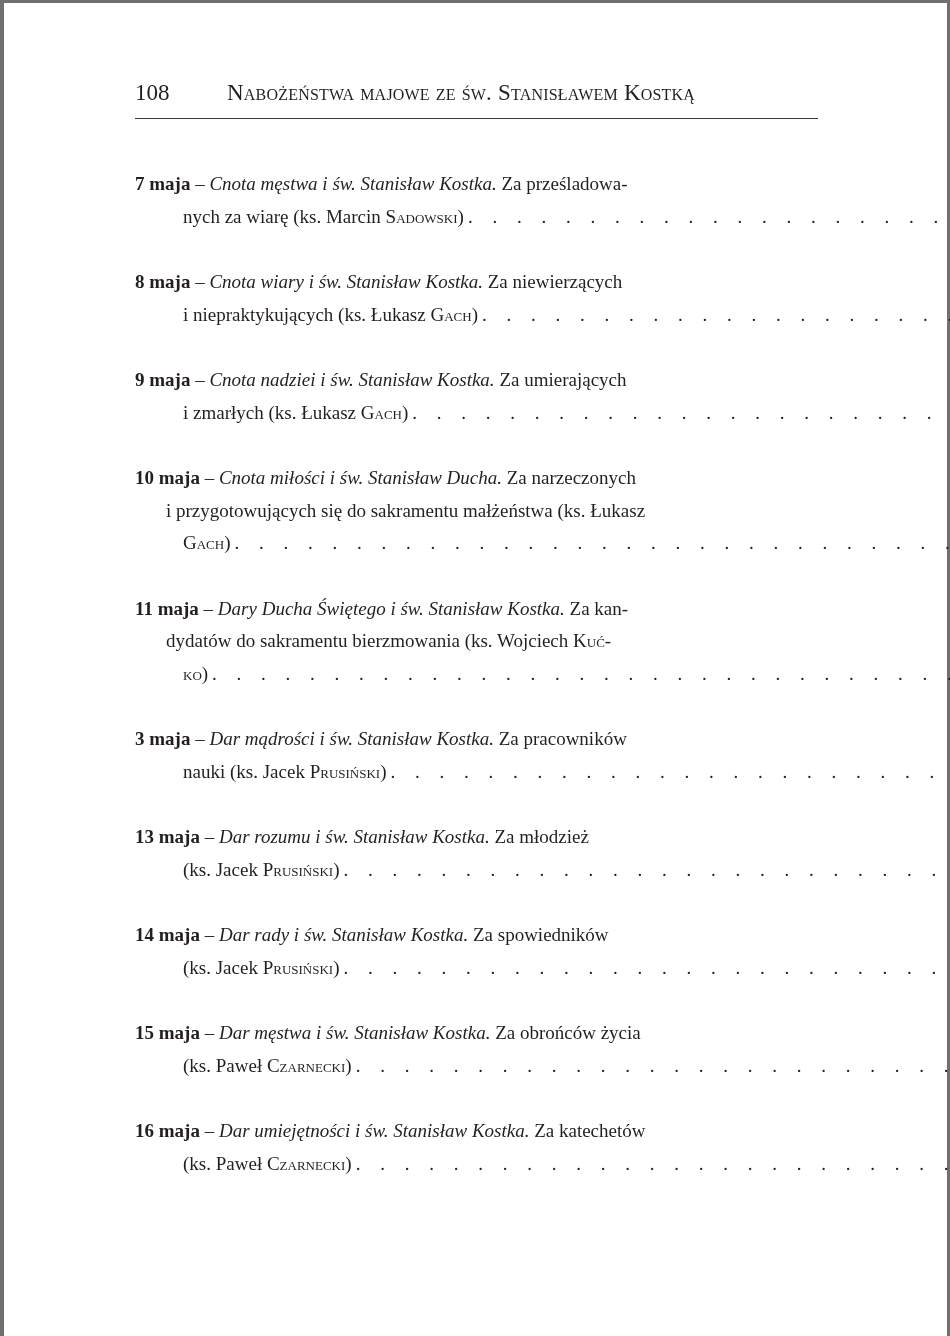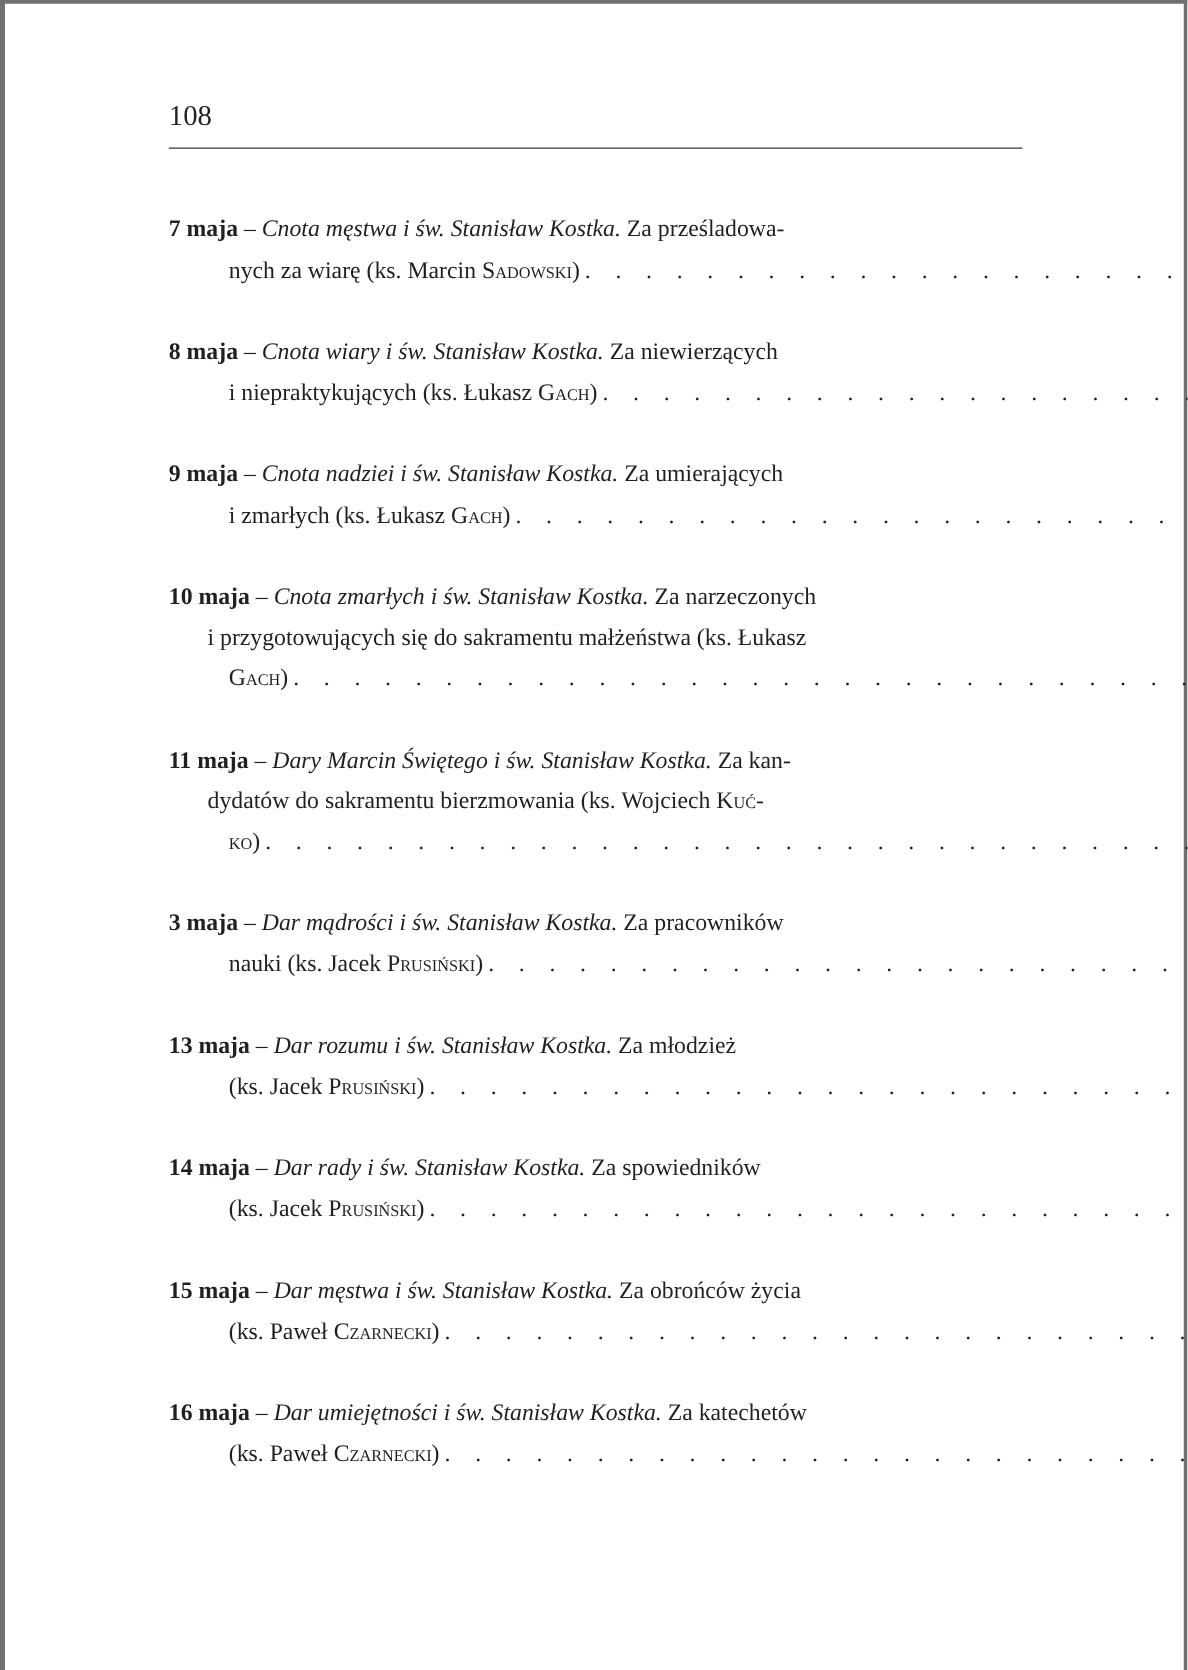--- a/index.html
+++ b/index.html
@@ -53,20 +53,21 @@
       letter-spacing: 7.5px; text-align: right; direction: rtl; padding: 0 4px;
     }
   </style>
 </head>
 <body>
 
 <div class="frame"></div>
 
 <div class="running-head">
   <span class="page-number">108</span>
+  <span class="running-title">Nabożeństwa majowe ze św. Stanisławem Kostką</span>
 </div>
 <div class="head-rule"></div>
 
 <div class="toc">
 
   <div class="entry">
     <span class="line"><span class="date">7 maja</span><span> – </span><span class="title">Cnota męstwa i św. Stanisław Kostka.</span><span> Za prześladowa-</span></span>
     <span class="line indent leader-line"><span class="txt"><span>nych za wiarę (ks. Marcin </span><span class="sc">Sadowski</span><span>)</span></span><span class="dots">. . . . . . . . . . . . . . . . . . . . . . . . . . . . . . . . . . . . . . . . . . . . . . . .</span></span>
   </div>
 
@@ -74,27 +75,27 @@
     <span class="line"><span class="date">8 maja</span><span> – </span><span class="title">Cnota wiary i św. Stanisław Kostka.</span><span> Za niewierzących</span></span>
     <span class="line indent leader-line"><span class="txt"><span>i niepraktykujących (ks. Łukasz </span><span class="sc">Gach</span><span>)</span></span><span class="dots">. . . . . . . . . . . . . . . . . . . . . . . . . . . . . . . . . . . . . . . . . . . . . . . .</span></span>
   </div>
 
   <div class="entry">
     <span class="line"><span class="date">9 maja</span><span> – </span><span class="title">Cnota nadziei i św. Stanisław Kostka.</span><span> Za umierających</span></span>
     <span class="line indent leader-line"><span class="txt"><span>i zmarłych (ks. Łukasz </span><span class="sc">Gach</span><span>)</span></span><span class="dots">. . . . . . . . . . . . . . . . . . . . . . . . . . . . . . . . . . . . . . . . . . . . . . . .</span></span>
   </div>
 
   <div class="entry">
-    <span class="line"><span class="date">10 maja</span><span> – </span><span class="title">Cnota zmarłych i św. Stanisław Kostka.</span><span> Za narzeczonych</span></span>
+    <span class="line"><span class="date">10 maja</span><span> – </span><span class="title">Cnota miłości i św. Stanisław Ducha.</span><span> Za narzeczonych</span></span>
     <span class="line indent"><span>i przygotowujących się do sakramentu małżeństwa (ks. Łukasz</span></span>
     <span class="line indent leader-line"><span class="txt"><span class="sc">Gach</span><span>)</span></span><span class="dots">. . . . . . . . . . . . . . . . . . . . . . . . . . . . . . . . . . . . . . . . . . . . . . . .</span></span>
   </div>
 
   <div class="entry">
-    <span class="line"><span class="date">11 maja</span><span> – </span><span class="title">Dary Marcin Świętego i św. Stanisław Kostka.</span><span> Za kan-</span></span>
+    <span class="line"><span class="date">11 maja</span><span> – </span><span class="title">Dary Ducha Świętego i św. Stanisław Kostka.</span><span> Za kan-</span></span>
     <span class="line indent"><span>dydatów do sakramentu bierzmowania (ks. Wojciech </span><span class="sc">Kuć-</span></span>
     <span class="line indent leader-line"><span class="txt"><span class="sc">ko</span><span>)</span></span><span class="dots">. . . . . . . . . . . . . . . . . . . . . . . . . . . . . . . . . . . . . . . . . . . . . . . .</span></span>
   </div>
 
   <div class="entry">
     <span class="line"><span class="date">3 maja</span><span> – </span><span class="title">Dar mądrości i św. Stanisław Kostka.</span><span> Za pracowników</span></span>
     <span class="line indent leader-line"><span class="txt"><span>nauki (ks. Jacek </span><span class="sc">Prusiński</span><span>)</span></span><span class="dots">. . . . . . . . . . . . . . . . . . . . . . . . . . . . . . . . . . . . . . . . . . . . . . . .</span></span>
   </div>
 
   <div class="entry">

